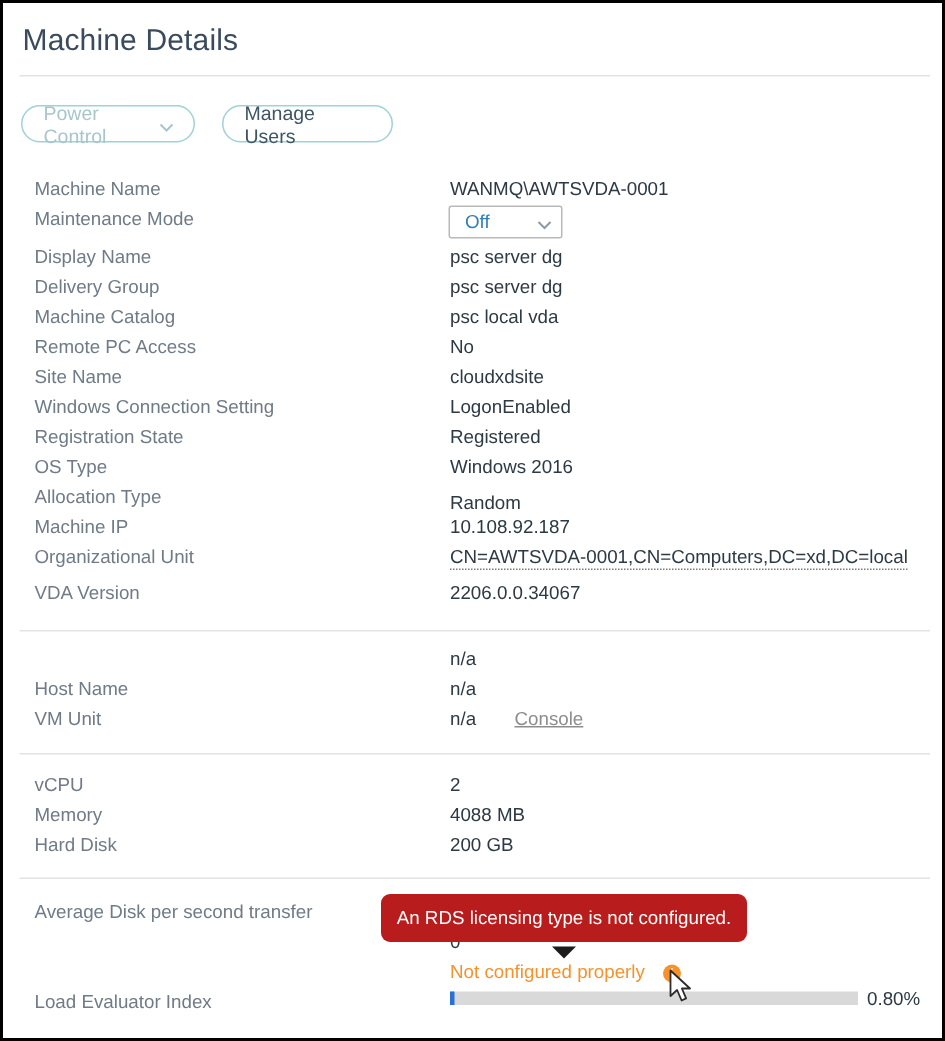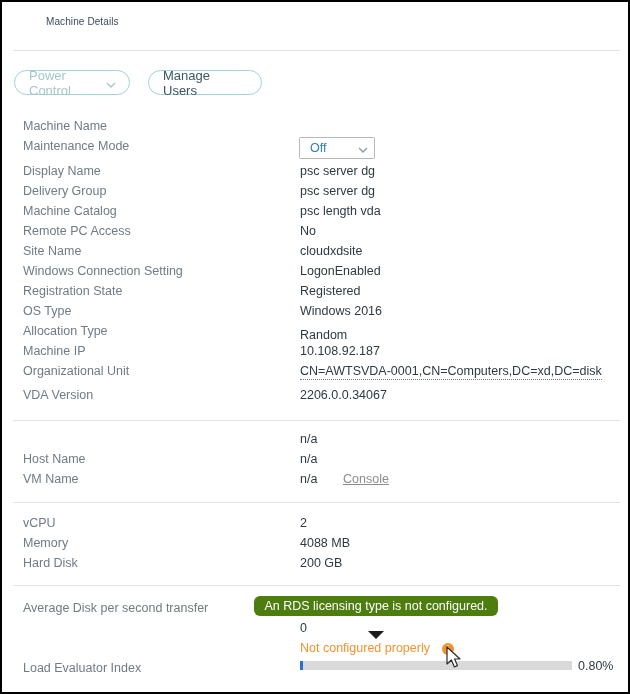--- a/index.html
+++ b/index.html
@@ -16,24 +16,23 @@
     height: 694px;
     background: #ffffff;
     border: 2px solid #000000;
     box-sizing: border-box;
     overflow: hidden;
   }
   .panel-title {
     position: absolute;
     left: 13px;
     top: 14px;
-    font-size: 10px;
+    font-size: 20px;
     color: #3b4b5c;
     letter-spacing: 0.1px;
-    margin-left: 31px;
   }
   .hr {
     position: absolute;
     left: 11px;
     right: 8px;
     height: 1px;
     background: #e3e3e3;
   }
   .hr-head { top: 48px; left: 11px; right: 8px; }
   .hr-1 { top: 418px; }
@@ -139,22 +138,22 @@
     line-height: 12px;
     text-align: center;
     cursor: pointer;
   }
 
   .tooltip {
     position: absolute;
     left: 252px;
     top: 594px;
     width: 244px;
-    height: 20px;
-    background: #4d7c0f;
+    height: 32px;
+    background: #b91c1c;
     border-radius: 6px;
     color: #ffffff;
     font-size: 12.5px;
     display: flex;
     align-items: center;
     justify-content: center;
     box-sizing: border-box;
     padding: 0 10px;
     z-index: 20;
   }
@@ -213,39 +212,40 @@
       <svg viewBox="0 0 10 10" width="10" height="10">
           <path d="M1 3 L5 7 L9 3" fill="none" stroke="#a7c6cb" stroke-width="1.3"></path>
         </svg>
     </span>
   </div>
   <div class="btn btn-manage">
     <span>Manage Users</span>
   </div>
 
   <div class="label" style="top:117px">Machine Name</div>
+  <div class="value" style="top:117px">WANMQ\AWTSVDA-0001</div>
 
   <div class="label" style="top:137px">Maintenance Mode</div>
   <div class="select-off">
     <span>Off</span>
     <span class="caret2">
       <svg viewBox="0 0 10 10" width="10" height="10">
           <path d="M1 3 L5 7 L9 3" fill="none" stroke="#8a9aa5" stroke-width="1.3"></path>
         </svg>
     </span>
   </div>
 
   <div class="label" style="top:162px">Display Name</div>
   <div class="value" style="top:162px">psc server dg</div>
 
   <div class="label" style="top:182px">Delivery Group</div>
   <div class="value" style="top:182px">psc server dg</div>
 
   <div class="label" style="top:202px">Machine Catalog</div>
-  <div class="value" style="top:202px">psc length vda</div>
+  <div class="value" style="top:202px">psc local vda</div>
 
   <div class="label" style="top:222px">Remote PC Access</div>
   <div class="value" style="top:222px">No</div>
 
   <div class="label" style="top:242px">Site Name</div>
   <div class="value" style="top:242px">cloudxdsite</div>
 
   <div class="label" style="top:262px">Windows Connection Setting</div>
   <div class="value" style="top:262px">LogonEnabled</div>
 
@@ -255,33 +255,33 @@
   <div class="label" style="top:302px">OS Type</div>
   <div class="value" style="top:302px">Windows 2016</div>
 
   <div class="label" style="top:322px">Allocation Type</div>
   <div class="value" style="top:326px">Random</div>
 
   <div class="label" style="top:342px">Machine IP</div>
   <div class="value" style="top:342px">10.108.92.187</div>
 
   <div class="label" style="top:362px">Organizational Unit</div>
-  <div class="value dotted" style="top:362px">CN=AWTSVDA-0001,CN=Computers,DC=xd,DC=disk</div>
+  <div class="value dotted" style="top:362px">CN=AWTSVDA-0001,CN=Computers,DC=xd,DC=local</div>
 
   <div class="label" style="top:386px">VDA Version</div>
   <div class="value" style="top:386px">2206.0.0.34067</div>
 
   <div class="hr hr-1"></div>
 
   <div class="value" style="top:430px">n/a</div>
 
   <div class="label" style="top:450px">Host Name</div>
   <div class="value" style="top:450px">n/a</div>
 
-  <div class="label" style="top:470px">VM Name</div>
+  <div class="label" style="top:470px">VM Unit</div>
   <div class="value" style="top:470px">n/a</div>
   <div class="console-link" style="top:470px">Console</div>
 
   <div class="hr hr-2"></div>
 
   <div class="label" style="top:514px">vCPU</div>
   <div class="value" style="top:514px">2</div>
 
   <div class="label" style="top:534px">Memory</div>
   <div class="value" style="top:534px">4088 MB</div>

